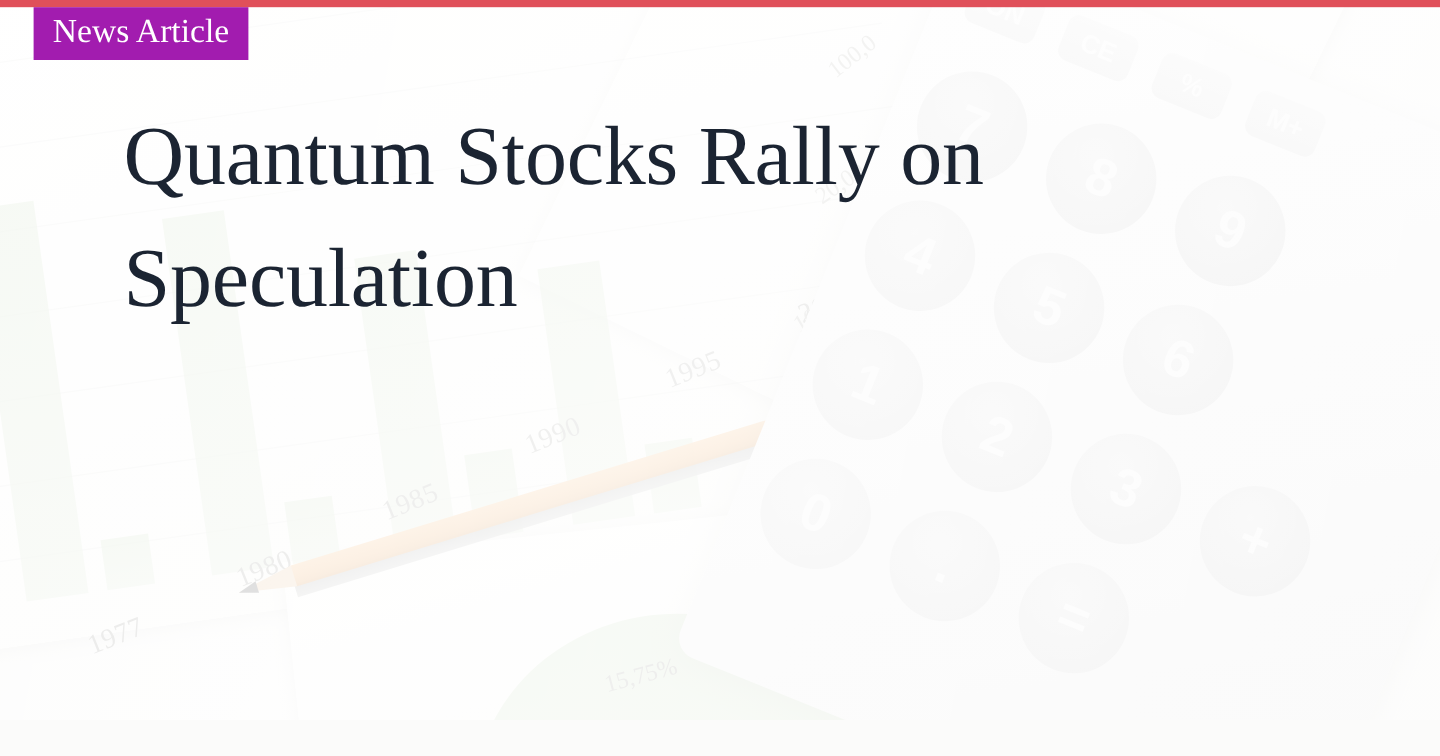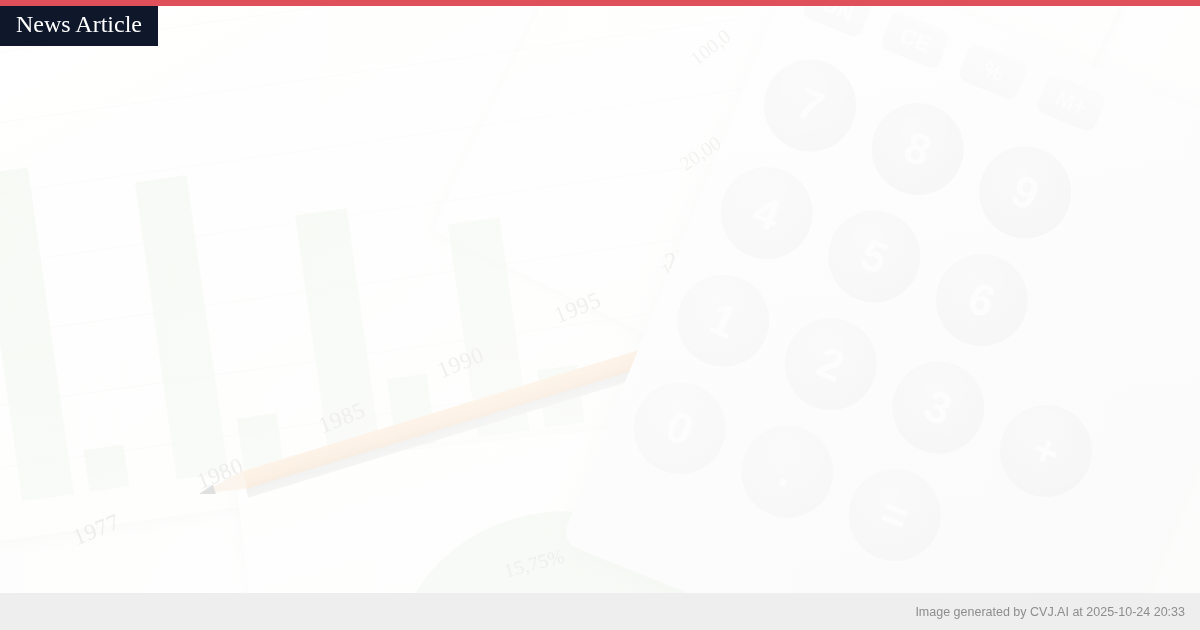--- a/index.html
+++ b/index.html
@@ -97,23 +97,23 @@
          display:flex; align-items:center; justify-content:center; }
   .key.big { width:92px; height:92px; font-size:44px; }
   .key.fn  { width:62px; height:40px; border-radius:9px; font-size:22px;
              background:linear-gradient(180deg,#ededed,#e0e0e0); color:#f7f7f7; }
 
   
   #topbar { position:absolute; left:0; top:0; width:1200px; height:6px;
             background:#e0505a; z-index:60; }
 
   
-  #badge { position:absolute; left:0; top:6px; z-index:62;
-           background:#0f172a; color:#ffffff;
-           font-family:"Liberation Serif", serif; font-size:24px;
+  #badge { position:absolute; left:28px; top:6px; z-index:62;
+           background:#a21caf; color:#ffffff;
+           font-family:"Liberation Serif", serif; font-size:28px;
            padding:6px 16px 8px 16px; line-height:1.08; white-space:nowrap; }
 
   
   #headline { position:absolute; left:103px; top:80px; width:900px; z-index:62;
               font-family:"Liberation Serif", serif; font-weight:400;
               font-size:70px; line-height:1.46; color:#1b2432;
               letter-spacing:-.2px; }
   #headline .ln { display:block; white-space:nowrap; }
 
   
@@ -210,19 +210,18 @@
     </div>
 
     <div class="wash"></div>
   </div>
 
   <div id="topbar"></div>
 
   <div id="badge">News Article</div>
 
   <h1 id="headline">
+    <span class="ln">Quantum Stocks Rally on</span>
+    <span class="ln">Speculation</span>
   </h1>
 
-  <div id="footer">
-    <span id="footer-text">Image generated by CVJ.AI at 2025-10-24 20:33</span>
-  </div>
 
 </div>
 
 </body></html>

